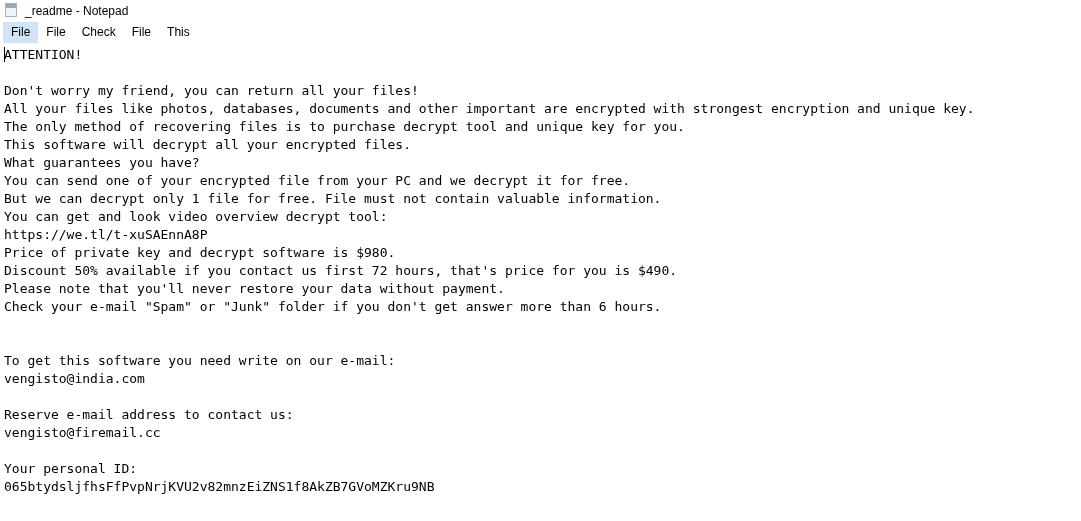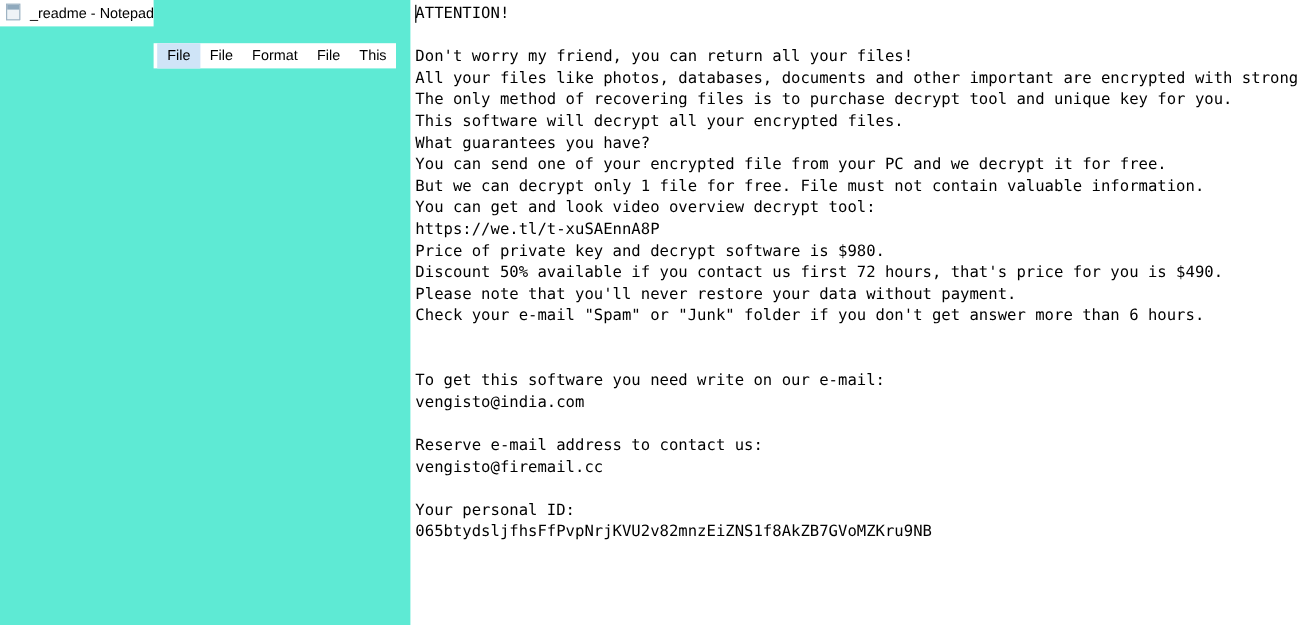--- a/index.html
+++ b/index.html
@@ -11,22 +11,23 @@
     width: 1081px;
     height: 521px;
     background: #ffffff;
     font-family: "Liberation Sans", sans-serif;
     overflow: hidden;
   }
 
   .window {
     width: 1081px;
     height: 521px;
-    background: #5eead4;
+    background: #14532d;
     display: flex;
+    flex-direction: column;
     position: relative;
   }
 
   
   .titlebar {
     height: 22px;
     display: flex;
     align-items: center;
     padding-left: 4px;
     background: #ffffff;
@@ -84,21 +85,20 @@
   }
 
   
   .menubar {
     height: 21px;
     display: flex;
     align-items: center;
     background: #ffffff;
     padding-left: 3px;
     flex: 0 0 auto;
-    margin-top: 36px;
   }
   .menu-item {
     font-size: 12px;
     color: #000000;
     padding: 0 8px;
     display: flex;
     align-items: center;
     line-height: 21px;
     white-space: nowrap;
     cursor: default;
@@ -106,21 +106,20 @@
   .menu-item.active {
     background: #cfe4f7;
   }
 
   
   .textarea-wrap {
     flex: 1 1 auto;
     background: #ffffff;
     position: relative;
     overflow: hidden;
-    margin-left: 12px;
   }
   .caret {
     position: absolute;
     left: 4px;
     top: 4px;
     width: 1px;
     height: 15px;
     background: #000000;
   }
   .doc-text {
@@ -149,21 +148,21 @@
   </div>
 
   <div class="menubar">
     <div class="menu-item active">
       <span>File</span>
     </div>
     <div class="menu-item">
       <span>File</span>
     </div>
     <div class="menu-item">
-      <span>Format</span>
+      <span>Check</span>
     </div>
     <div class="menu-item">
       <span>File</span>
     </div>
     <div class="menu-item">
       <span>This</span>
     </div>
   </div>
 
   <div class="textarea-wrap">

